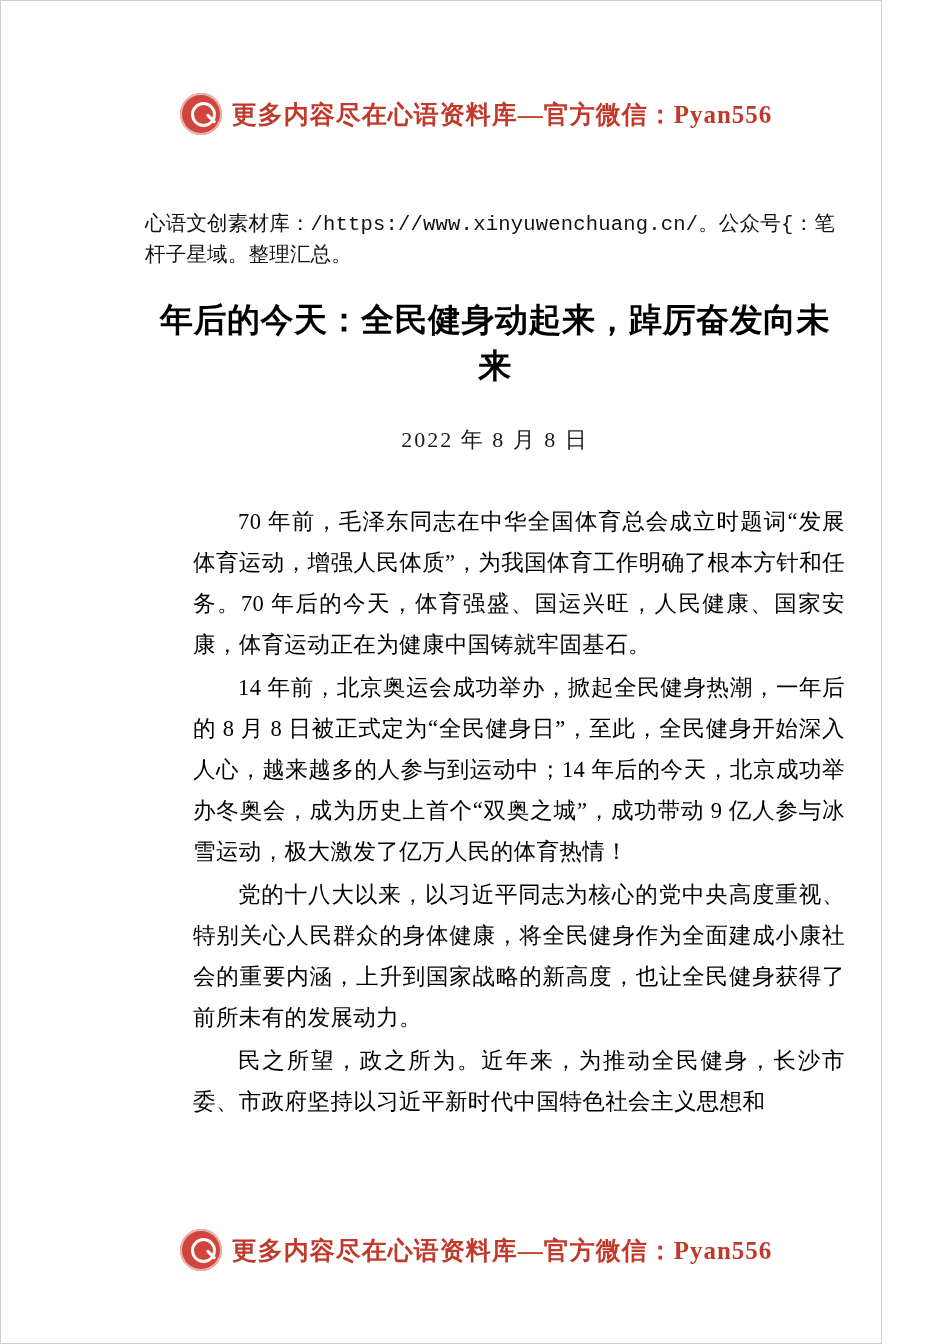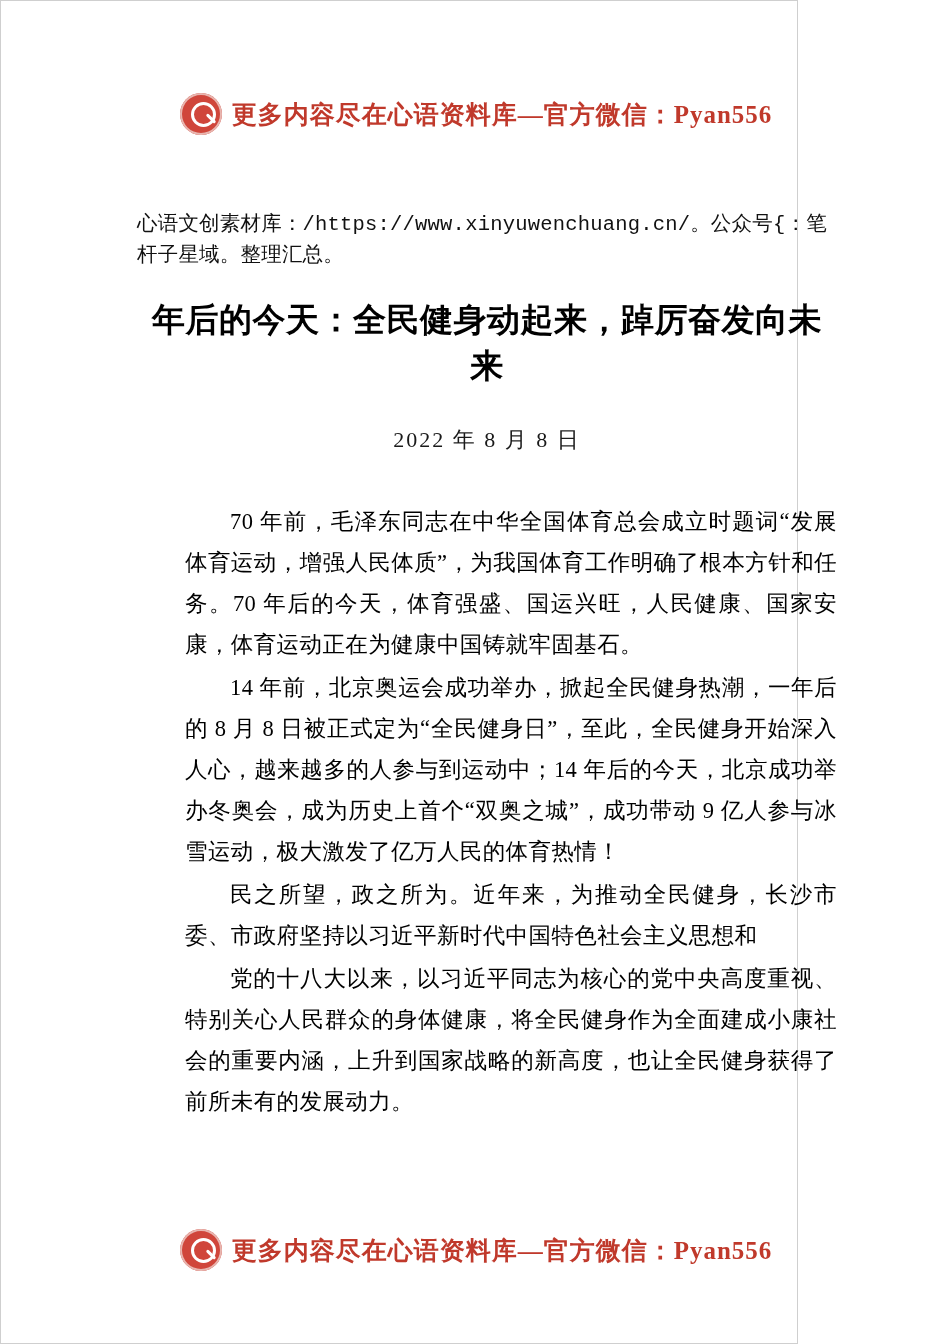--- a/index.html
+++ b/index.html
@@ -10,21 +10,21 @@
     width: 950px;
     height: 1344px;
     background: #ffffff;
     font-family: "Liberation Serif", "DejaVu Serif", serif;
     color: #000000;
     position: relative;
     overflow: hidden;
   }
   .page {
     position: relative;
-    width: 798px;
+    width: 882px;
     height: 1344px;
     box-sizing: border-box;
     border: 1px solid #cfcfcf;
   }
 
   
   .wm-band {
     position: absolute;
     left: 0;
     width: 950px;
@@ -71,21 +71,21 @@
     font-size: 25px;
     font-weight: bold;
     color: #c0392b;
     letter-spacing: 1px;
     white-space: nowrap;
   }
 
   
   .doc {
     position: absolute;
-    left: 136px;
+    left: 144px;
     top: 208px;
     width: 700px;
   }
 
   .source-line {
     font-family: "Liberation Mono", "DejaVu Sans Mono", monospace;
     font-size: 20.5px;
     line-height: 31px;
     color: #111111;
     letter-spacing: 0.2px;
@@ -141,22 +141,22 @@
 
     <div class="source-line">心语文创素材库：/https://www.xinyuwenchuang.cn/。公众号{：笔杆子星域。整理汇总。</div>
 
     <h1 class="title">年后的今天：全民健身动起来，踔厉奋发向未来</h1>
 
     <div class="date">2022 年 8 月 8 日</div>
 
     <div class="body-text">
       <p>70 年前，毛泽东同志在中华全国体育总会成立时题词“发展体育运动，增强人民体质”，为我国体育工作明确了根本方针和任务。70 年后的今天，体育强盛、国运兴旺，人民健康、国家安康，体育运动正在为健康中国铸就牢固基石。</p>
       <p>14 年前，北京奥运会成功举办，掀起全民健身热潮，一年后的 8 月 8 日被正式定为“全民健身日”，至此，全民健身开始深入人心，越来越多的人参与到运动中；14 年后的今天，北京成功举办冬奥会，成为历史上首个“双奥之城”，成功带动 9 亿人参与冰雪运动，极大激发了亿万人民的体育热情！</p>
+      <p>党的十八大以来，以习近平同志为核心的党中央高度重视、特别关心人民群众的身体健康，将全民健身作为全面建成小康社会的重要内涵，上升到国家战略的新高度，也让全民健身获得了前所未有的发展动力。</p>
       <p>民之所望，政之所为。近年来，为推动全民健身，长沙市委、市政府坚持以习近平新时代中国特色社会主义思想和</p>
-      <p>党的十八大以来，以习近平同志为核心的党中央高度重视、特别关心人民群众的身体健康，将全民健身作为全面建成小康社会的重要内涵，上升到国家战略的新高度，也让全民健身获得了前所未有的发展动力。</p>
     </div>
 
   </div>
 
   <div class="wm-band wm-bottom">
     <div class="wm-logo"></div>
     <div class="wm-text">更多内容尽在心语资料库—官方微信：Pyan556</div>
   </div>
 
 </div>

